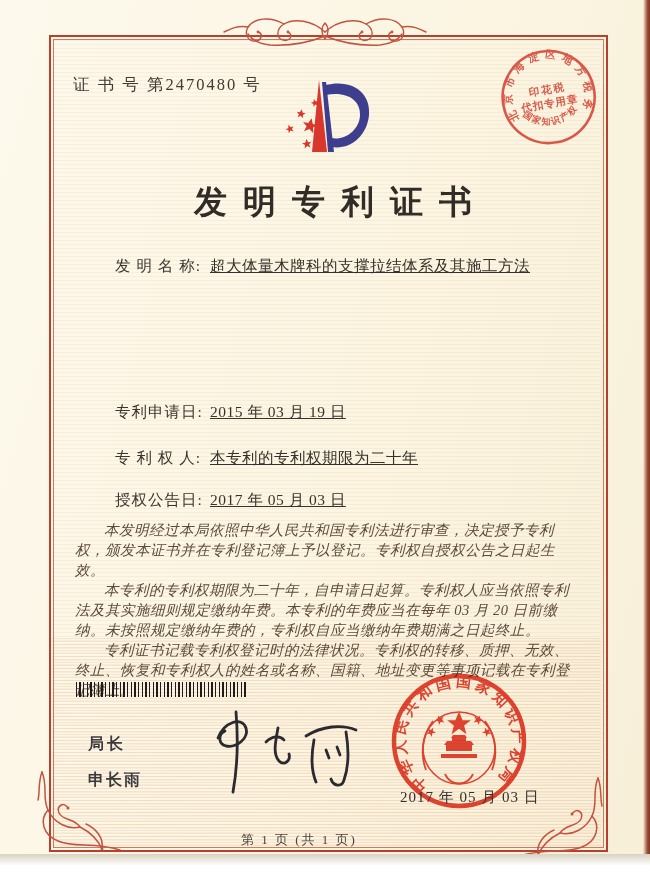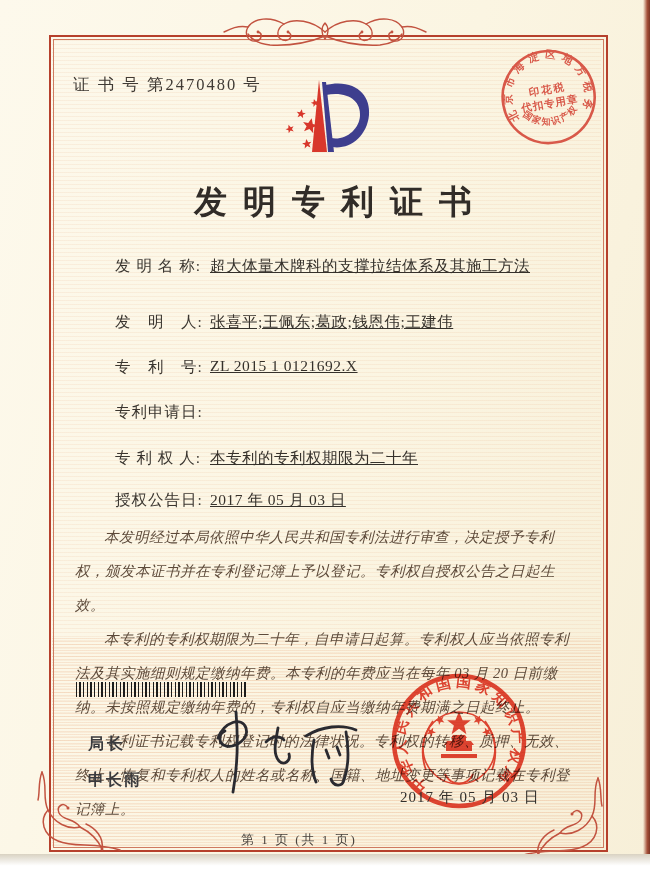--- a/index.html
+++ b/index.html
@@ -28,21 +28,21 @@
   .ornament{position:absolute;pointer-events:none;}
   
   .cert-no{position:absolute;left:73px;top:74px;font-size:16.5px;letter-spacing:2px;color:#403a34;}
   .logo{position:absolute;left:276px;top:76px;}
   .tax-stamp{position:absolute;left:498px;top:46px;transform:rotate(-10deg);opacity:.9;}
   .title{position:absolute;left:0;top:180px;width:650px;text-align:center;
     font-size:33px;font-weight:700;letter-spacing:16px;padding-left:32px;box-sizing:border-box;color:#312c28;font-family:Liberation Serif, serif;}
   .field-row{position:absolute;left:75px;width:510px;height:24px;font-size:15.5px;color:#3a352f;margin-left:40px;}
   .flabel{letter-spacing:1px;}
   .fvalue{position:absolute;left:95px;top:0;color:#36312b;letter-spacing:0.5px;white-space:nowrap;text-decoration:underline;}
-  .body-text{position:absolute;left:75px;top:520px;width:506px;font-size:14.5px;line-height:34px;
+  .body-text{position:absolute;left:75px;top:520px;width:506px;font-size:14.5px;line-height:20px;
     color:#5d4a3a;font-style:italic;}
   .body-text p{margin:0;text-indent:2em;letter-spacing:0.5px;}
   .barcode{position:absolute;left:76px;top:682px;width:172px;height:15px;
     background:repeating-linear-gradient(90deg,#1c1c1c 0 1.5px,rgba(0,0,0,0) 1.5px 3px,#1c1c1c 3px 5.5px,rgba(0,0,0,0) 5.5px 7px,#1c1c1c 7px 8px,rgba(0,0,0,0) 8px 11px);}
   .officer-title{position:absolute;left:88px;top:734px;font-size:16px;font-weight:700;letter-spacing:3px;color:#3b3b3e;font-family:"Liberation Sans","DejaVu Sans",sans-serif;}
   .officer-name{position:absolute;left:88px;top:762px;font-size:16px;font-weight:600;letter-spacing:2px;color:#3b3b3e;font-family:Liberation Serif, serif;margin-top:8px;}
   .signature{position:absolute;left:190px;top:702px;}
   .seal{position:absolute;left:388px;top:670px;mix-blend-mode:multiply;opacity:.93;}
   .seal-date{position:absolute;left:400px;top:788px;font-size:15px;letter-spacing:1px;color:#33302c;z-index:6;}
   .footer{position:absolute;left:0;top:831px;width:598px;text-align:center;font-size:13px;letter-spacing:2px;color:#4a443e;}
@@ -140,30 +140,23 @@
       <text x="51" y="61" text-anchor="middle" font-size="10.5" letter-spacing="1" fill="#d5493a" font-weight="700">代扣专用章</text>
     </svg>
   </div>
 
   <div class="title">发明专利证书</div>
 
   <div class="field-row" style="top:256px">
     <span class="flabel">发 明 名 称:</span>
     <span class="fvalue">超大体量木牌科的支撑拉结体系及其施工方法</span>
   </div>
-  <div class="field-row" style="top:312px">
-    <span class="flabel">发　明　人:</span>
-    <span class="fvalue">张喜平;王佩东;葛政;钱恩伟;王建伟</span>
-  </div>
-  <div class="field-row" style="top:357px">
-    <span class="flabel">专　利　号:</span>
-    <span class="fvalue">ZL 2015 1 0121692.X</span>
-  </div>
   <div class="field-row" style="top:402px">
     <span class="flabel">专利申请日:</span>
+    <span class="fvalue">2015 年 03 月 19 日</span>
   </div>
   <div class="field-row" style="top:448px">
     <span class="flabel">专 利 权 人:</span>
     <span class="fvalue">本专利的专利权期限为二十年</span>
   </div>
   <div class="field-row" style="top:490px">
     <span class="flabel">授权公告日:</span>
     <span class="fvalue">2017 年 05 月 03 日</span>
   </div>
 

